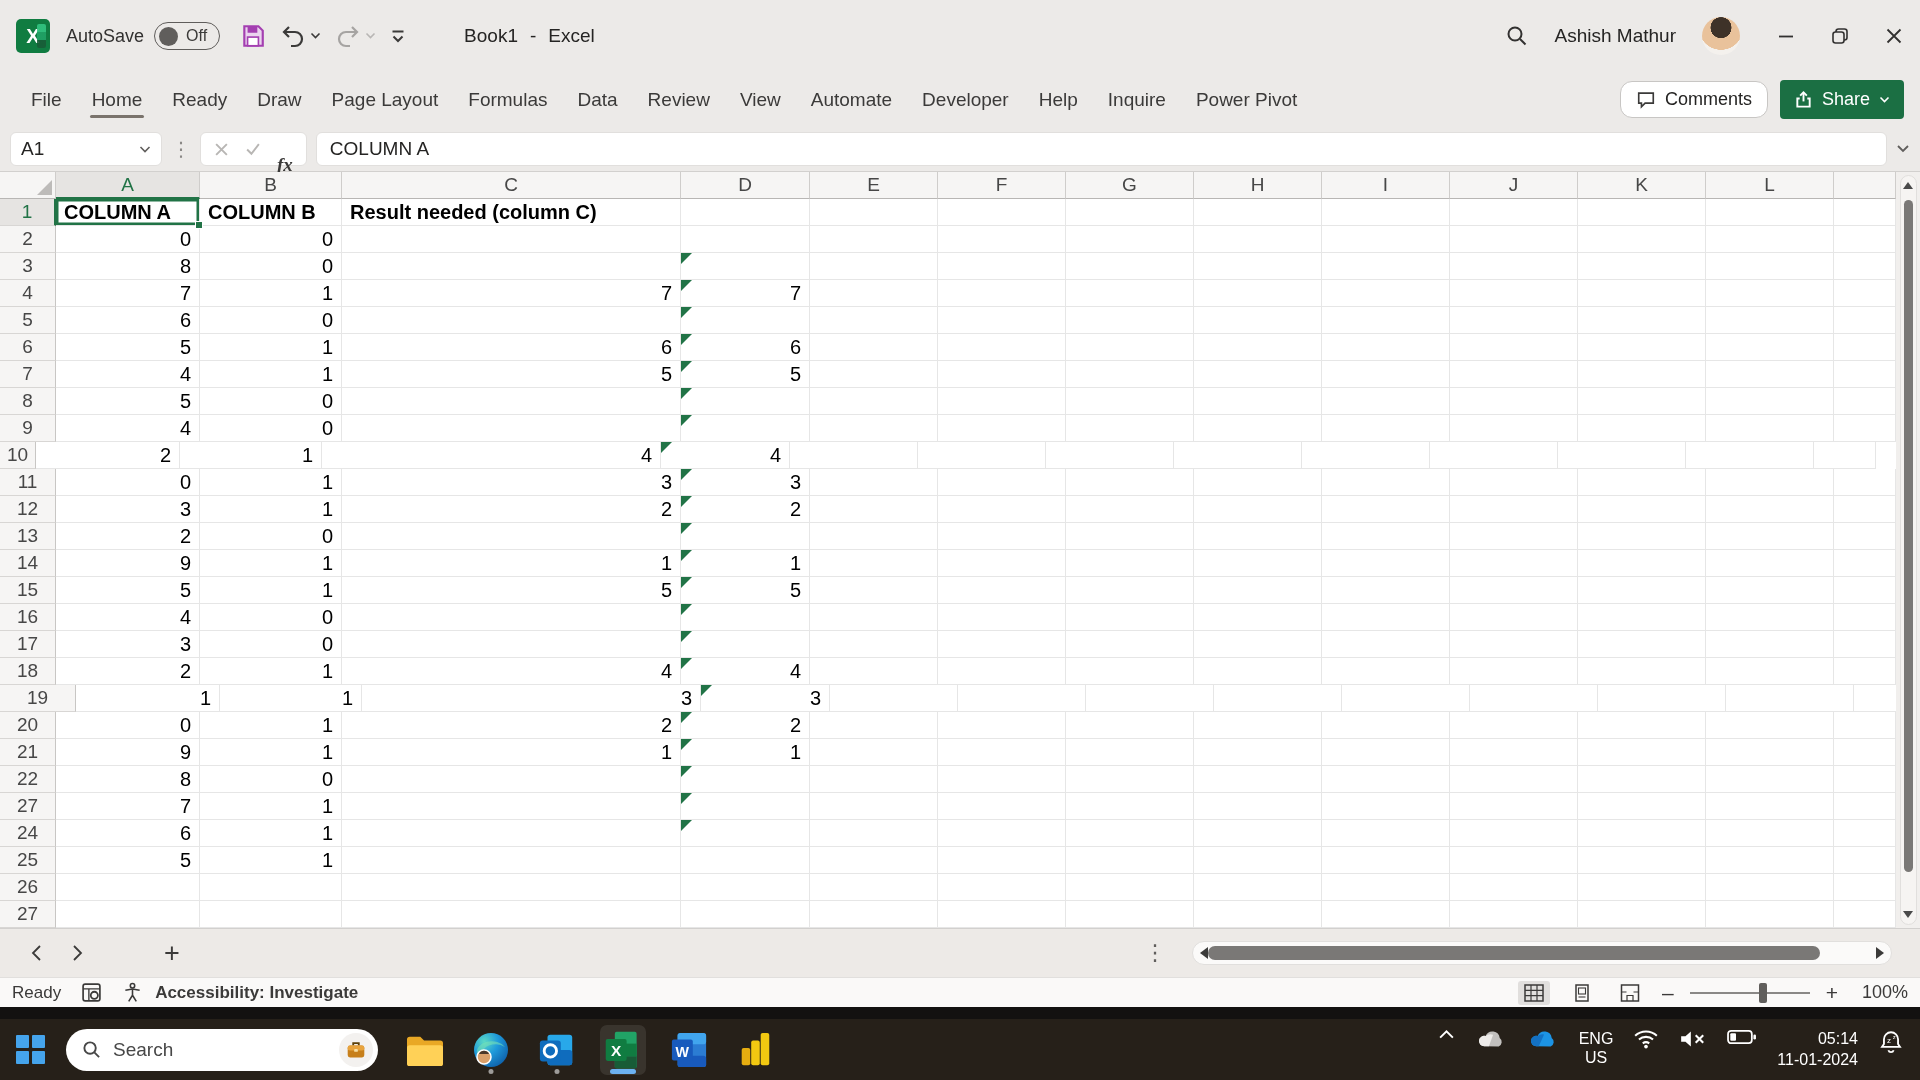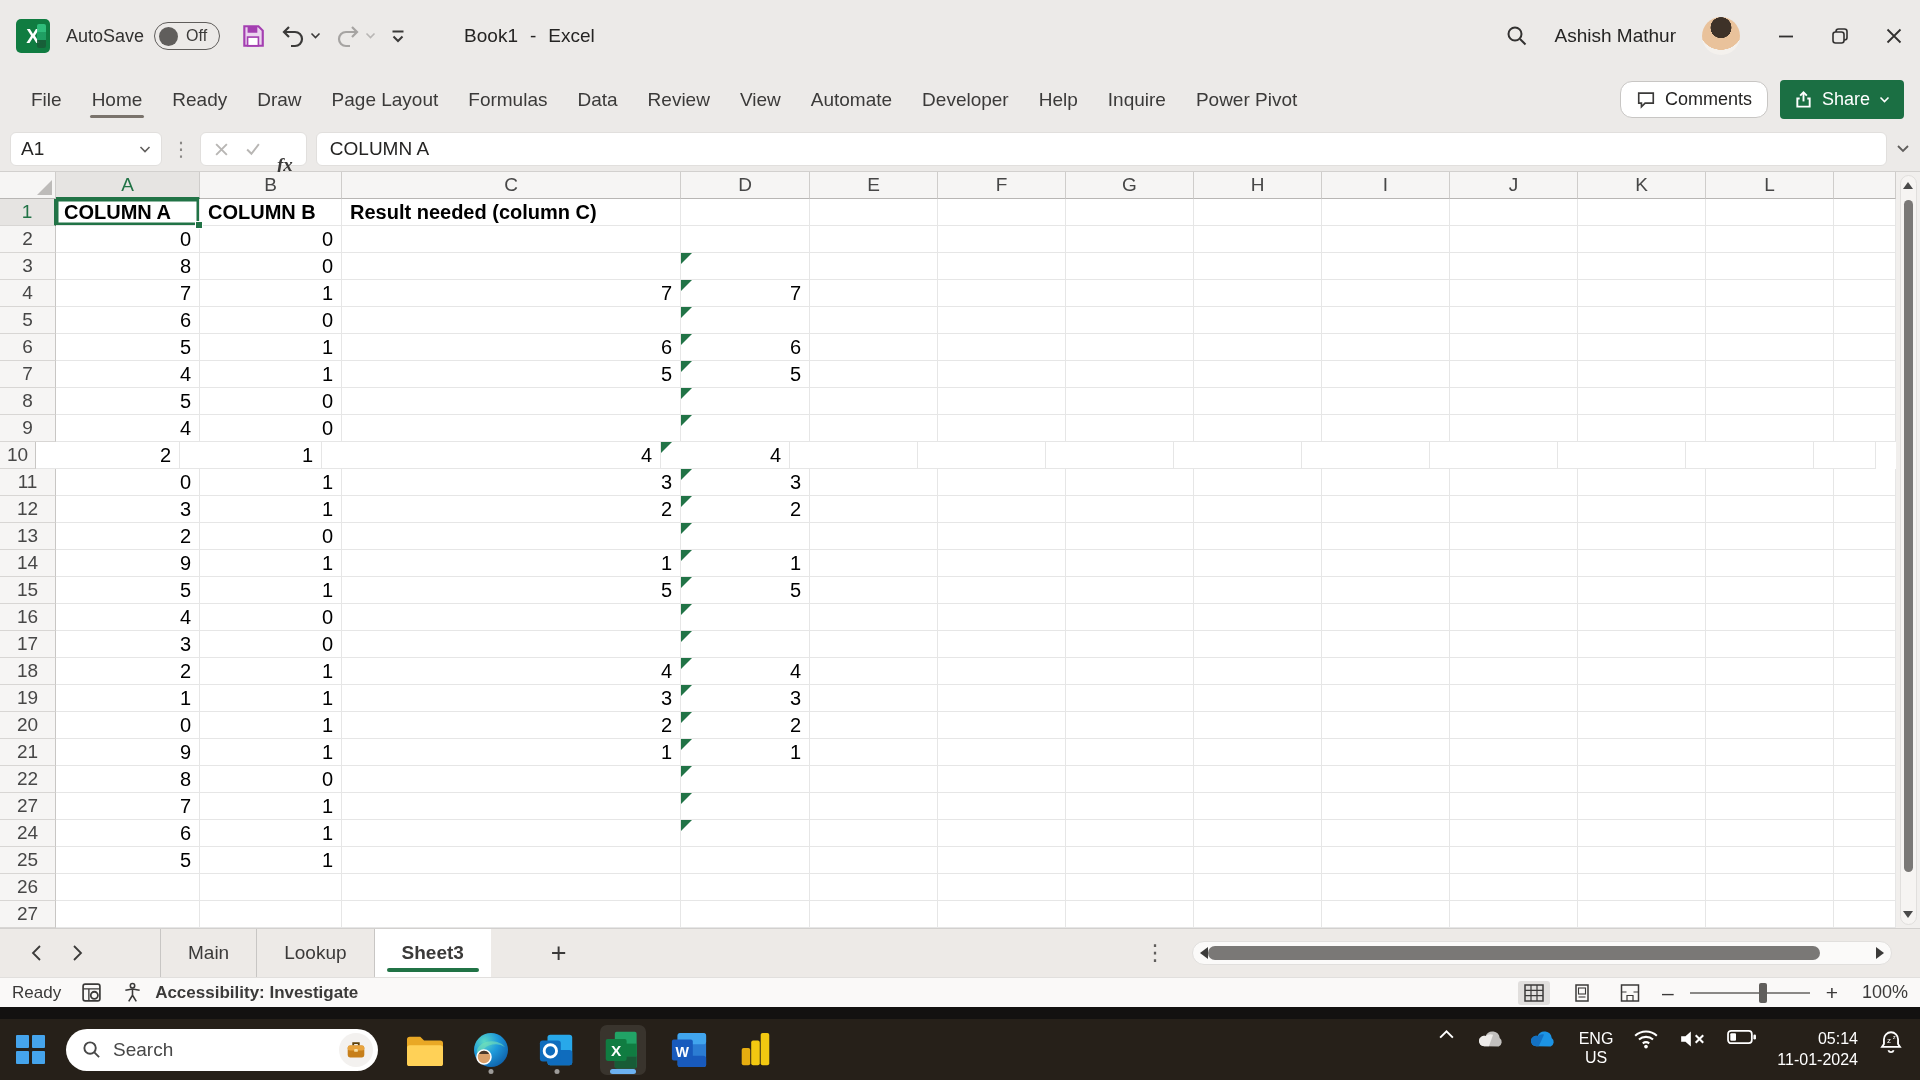--- a/index.html
+++ b/index.html
@@ -573,21 +573,21 @@
       <div class="gc" style="width: 128px;"></div>
       <div class="gc" style="width: 128px;"></div>
       <div class="gc" style="width: 128px;"></div>
       <div class="gc" style="width: 128px;"></div>
       <div class="gc" style="width: 128px;"></div>
       <div class="gc" style="width: 128px;"></div>
       <div class="gc" style="width: 128px;"></div>
       <div class="gc" style="width: 62px;"></div>
     </div>
     <div class="grow">
-      <div class="rhdr" style="width: 56px;">19</div>
+      <div class="rhdr" style="width: 76px;">19</div>
       <div class="gc num" style="width: 144px;">1</div>
       <div class="gc num" style="width: 142px;">1</div>
       <div class="gc num" style="width: 339px;">3</div>
       <div class="gc num flag" style="width: 129px;">3</div>
       <div class="gc" style="width: 128px;"></div>
       <div class="gc" style="width: 128px;"></div>
       <div class="gc" style="width: 128px;"></div>
       <div class="gc" style="width: 128px;"></div>
       <div class="gc" style="width: 128px;"></div>
       <div class="gc" style="width: 128px;"></div>
@@ -739,25 +739,20 @@
 
 <div class="sheetbar">
   <div class="snav">
     <svg width="12" height="18" viewBox="0 0 12 18">
         <path d="M10 2 L3 9 l7 7" fill="none" stroke="#3B3A39" stroke-width="1.8"></path>
       </svg>
     <svg width="12" height="18" viewBox="0 0 12 18">
         <path d="M2 2 l7 7 -7 7" fill="none" stroke="#3B3A39" stroke-width="1.8"></path>
       </svg>
   </div>
-  <div class="stabs">
-      <div class="stab">Main</div>
-      <div class="stab">Lookup</div>
-      <div class="stab active">Sheet3</div>
-    </div>
   <div class="addsheet">+</div>
   <div class="sb-dots">⋮</div>
   <div class="hscroll">
     <svg width="8" height="12" viewBox="0 0 8 12">
         <path d="M8 0 L0 6 l8 6 z" fill="#3B3A39"></path>
       </svg>
     <div class="hthumb"></div>
     <svg class="harrow-r" width="8" height="12" viewBox="0 0 8 12">
         <path d="M0 0 l8 6 -8 6 z" fill="#3B3A39"></path>
       </svg>

